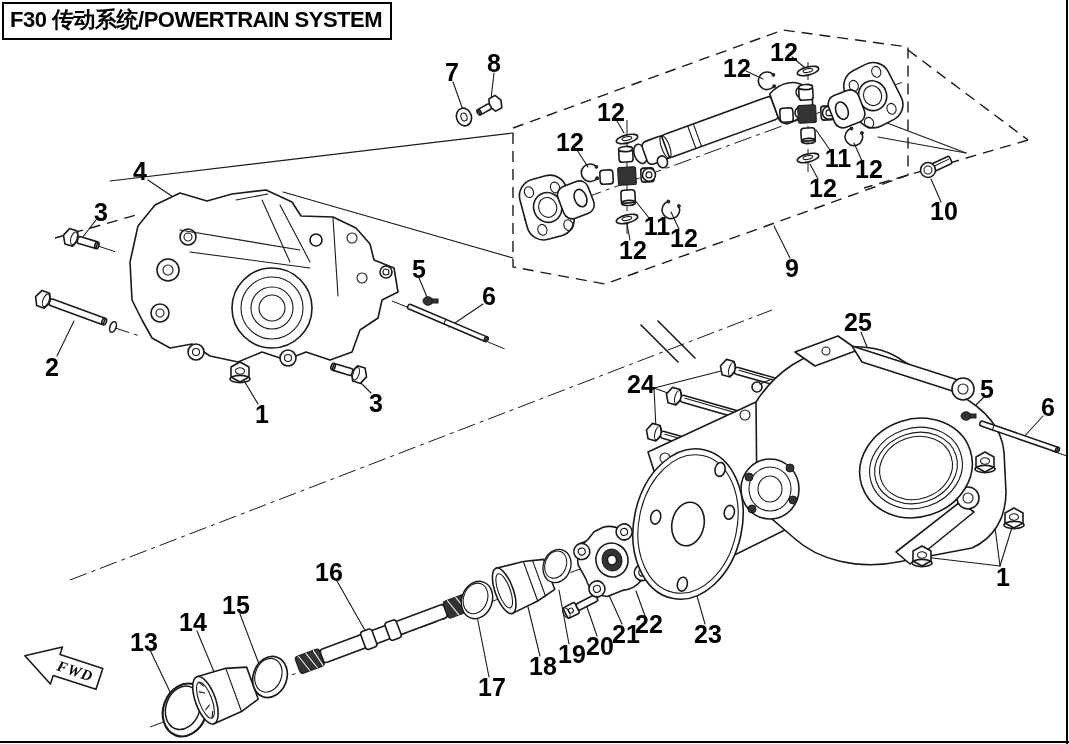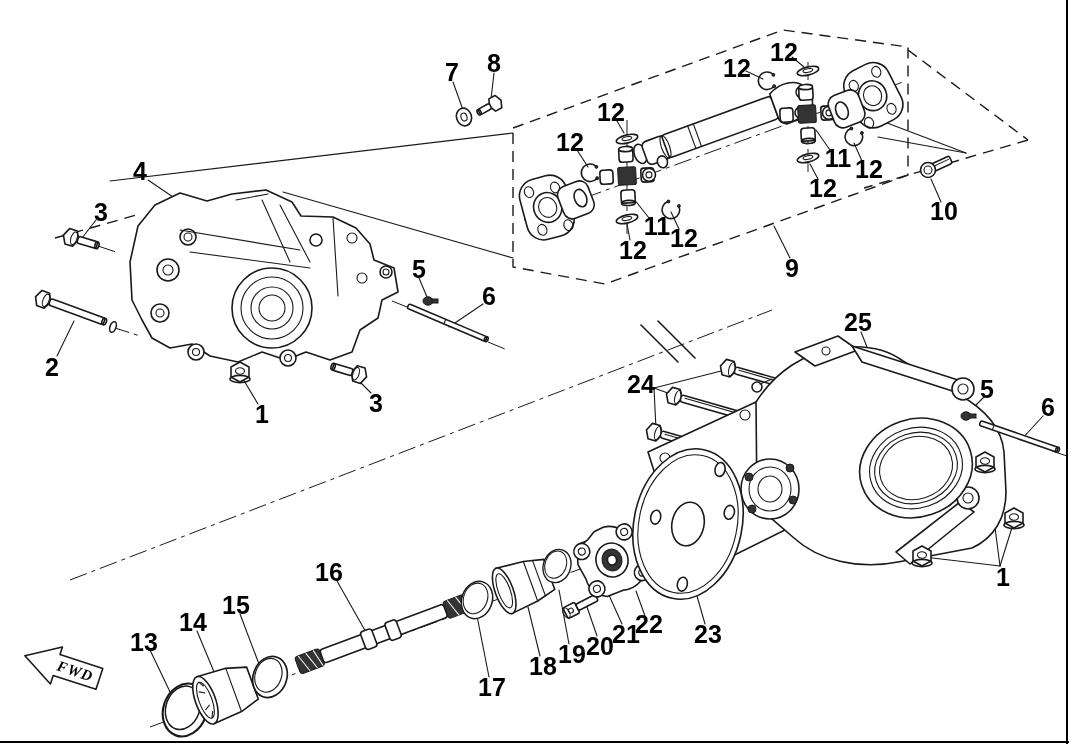--- a/index.html
+++ b/index.html
@@ -447,15 +447,16 @@
         <text x="572" y="663" text-anchor="middle" class="callout">19</text>
         <text x="543" y="675" text-anchor="middle" class="callout">18</text>
         <text x="492" y="696" text-anchor="middle" class="callout">17</text>
         <text x="329" y="581" text-anchor="middle" class="callout">16</text>
         <text x="236" y="614" text-anchor="middle" class="callout">15</text>
         <text x="193" y="631" text-anchor="middle" class="callout">14</text>
         <text x="144" y="651" text-anchor="middle" class="callout">13</text>
       </g>
   </svg>
 
+  <div class="title-box">F30 传动系统/POWERTRAIN SYSTEM</div>
   <div class="border-right"></div>
   <div class="border-bottom"></div>
 </div>
 
 </body></html>

